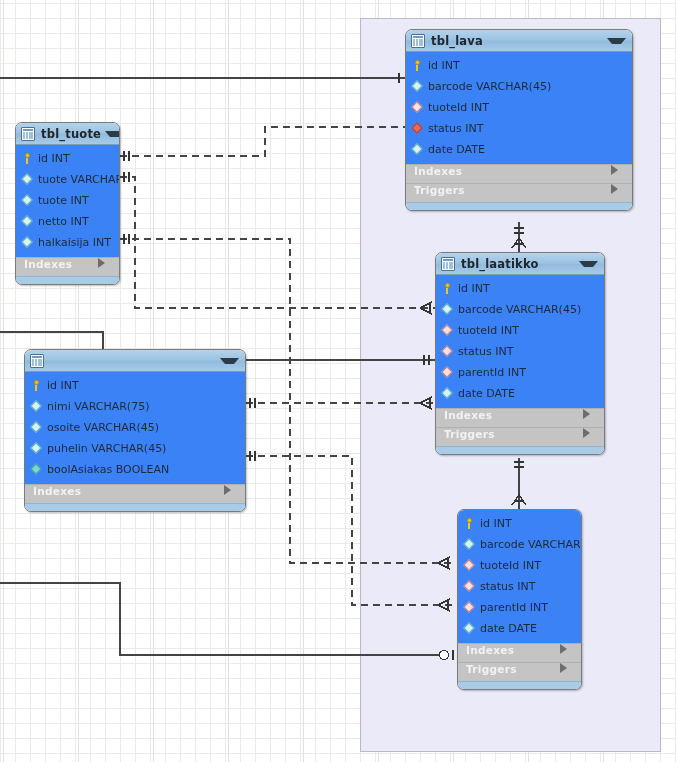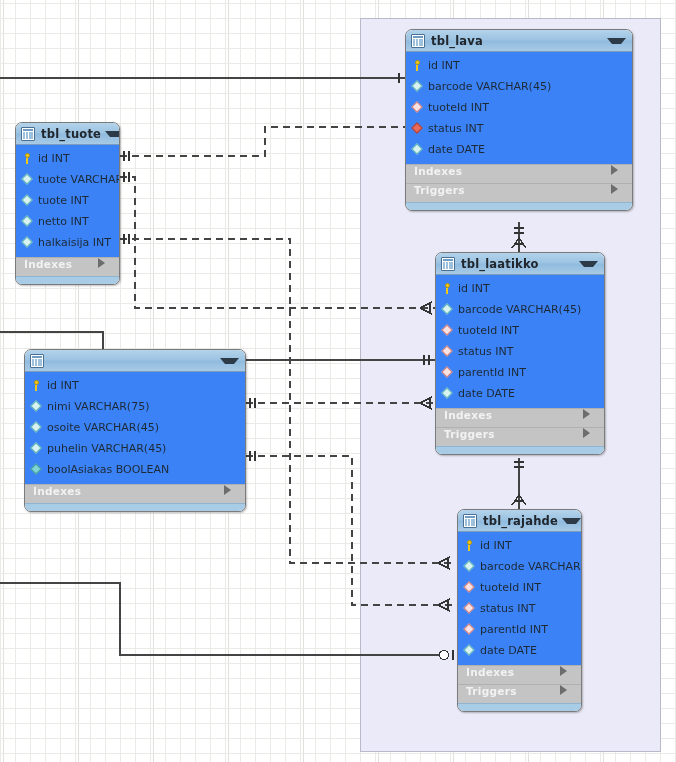--- a/index.html
+++ b/index.html
@@ -426,25 +426,20 @@
             <span>boolAsiakas BOOLEAN</span>
           </div>
         </div>
         <div class="tbl-foot-row">
           <span class="foot-label">Indexes</span>
           <span class="foot-arrow"></span>
         </div>
         <div class="tbl-bottom"></div>
       </div>
       <div class="tbl" style="left: 457px; top: 509px; width: 125px;">
-        <div class="tbl-title">
-          <span class="tbl-icon"></span>
-          <span class="tbl-name">tbl_rajahde</span>
-          <span class="tbl-caret"></span>
-        </div>
         <div class="tbl-cols">
           <div class="col">
             <span class="col-ico ico-key"></span>
             <span>id INT</span>
           </div>
           <div class="col">
             <span class="col-ico d-cyan">
               <span class="ico-dia"></span>
             </span>
             <span>barcode VARCHAR(45)</span>

